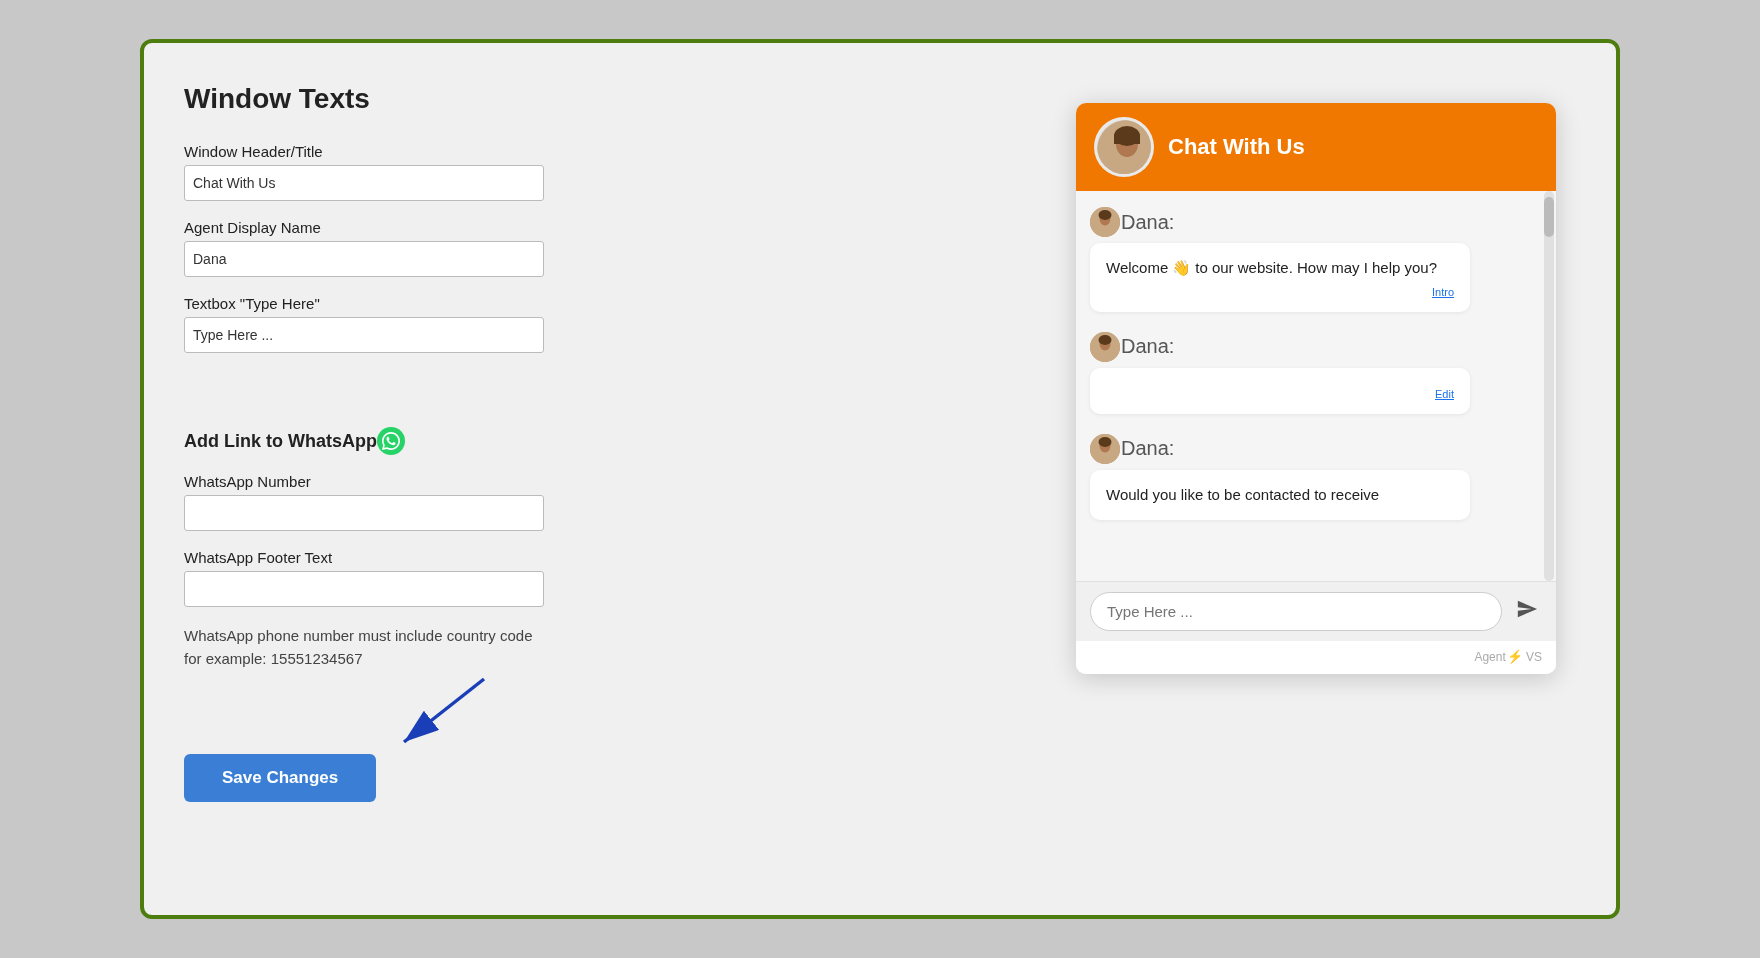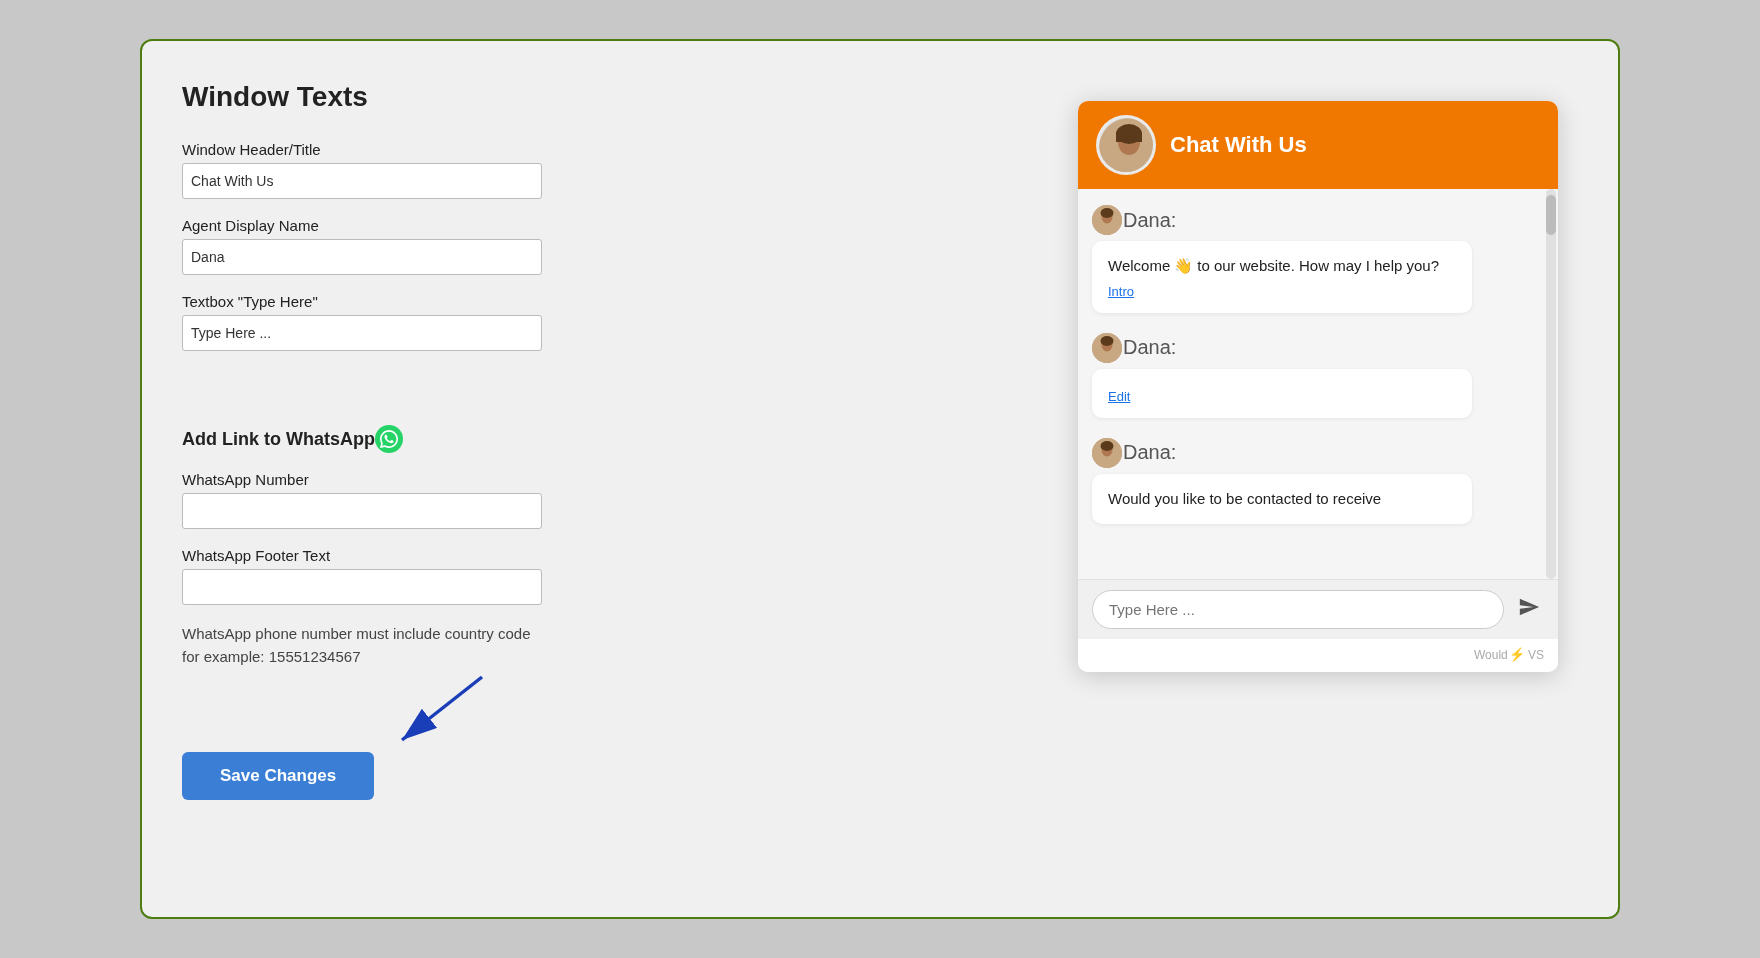--- a/index.html
+++ b/index.html
@@ -7,21 +7,21 @@
       background: #c8c8c8;
       display: flex;
       align-items: center;
       justify-content: center;
       min-height: 100vh;
       font-family: Arial, sans-serif;
     }
     .main-container {
       background: #f0f0f0;
       border-radius: 12px;
-      border: 2px solid #4d7c0f;
+      border: 4px solid #4d7c0f;
       width: 1480px;
       min-height: 880px;
       display: flex;
       flex-direction: row;
       align-items: flex-start;
       padding: 40px 40px 40px 40px;
       gap: 0;
       position: relative;
     }
     .left-panel {
@@ -202,23 +202,23 @@
       position: relative;
       max-width: 380px;
     }
     .message-bubble p {
       font-size: 15px;
       color: #222;
       line-height: 1.5;
     }
     .message-link {
       display: block;
-      text-align: left;
+      text-align: right;
       color: #1a73e8;
-      font-size: 13px;
+      font-size: 11px;
       text-decoration: underline;
       margin-top: 6px;
       cursor: pointer;
     }
     .chat-input-area {
       background: #f0f0f0;
       border-top: 1px solid #e0e0e0;
       padding: 10px 14px;
       display: flex;
       align-items: center;
@@ -406,21 +406,21 @@
         <button class="send-button">
           
           <svg width="22" height="22" viewBox="0 0 24 24" fill="#555">
             <path d="M2.01 21L23 12 2.01 3 2 10l15 2-15 2z"></path>
           </svg>
         </button>
       </div>
 
       <div class="chat-footer">
         <span class="chat-footer-brand">
-          <span>Would</span>
+          <span>Agent</span>
           <span class="brand-lightning">⚡</span>
           <span>VS</span>
         </span>
       </div>
 
     </div>
   </div>
 
 </div>
 

